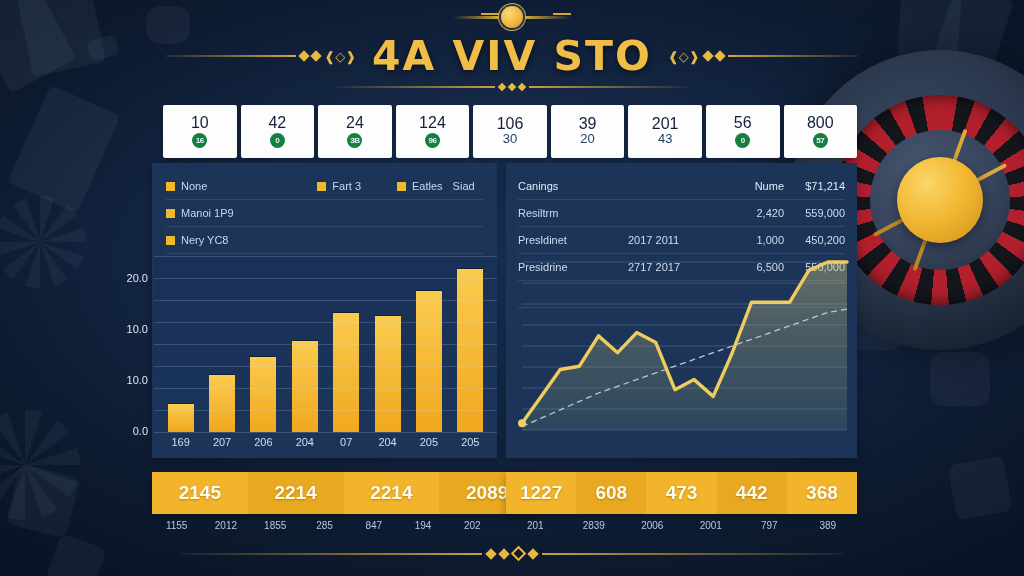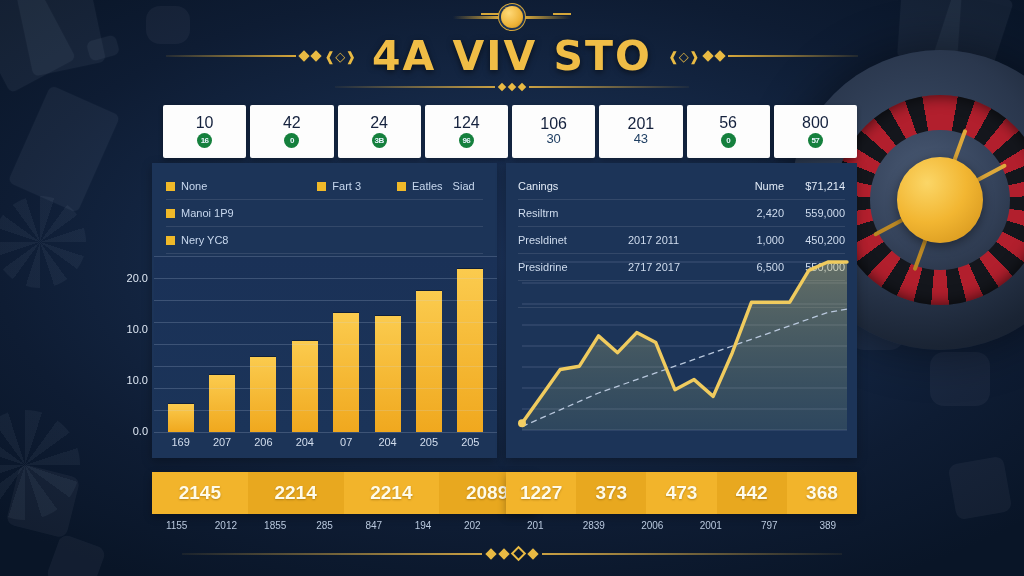--- a/index.html
+++ b/index.html
@@ -285,20 +285,24 @@
       <div class="kpi-val">24</div>
       <div class="kpi-badge">3B</div>
     </div>
     <div class="kpi-card">
       <div class="kpi-val">124</div>
       <div class="kpi-badge">96</div>
     </div>
     <div class="kpi-card">
       <div class="kpi-val">106</div>
       <div class="kpi-sub">30</div>
+    </div>
+    <div class="kpi-card">
+      <div class="kpi-val">39</div>
+      <div class="kpi-sub">20</div>
     </div>
     <div class="kpi-card">
       <div class="kpi-val">201</div>
       <div class="kpi-sub">43</div>
     </div>
     <div class="kpi-card">
       <div class="kpi-val">56</div>
       <div class="kpi-badge">0</div>
     </div>
     <div class="kpi-card">
@@ -466,21 +470,21 @@
     <div class="sublab">2012</div>
     <div class="sublab">1855</div>
     <div class="sublab">285</div>
     <div class="sublab">847</div>
     <div class="sublab">194</div>
     <div class="sublab">202</div>
   </div>
 
 <div class="strip" id="strip-right">
     <div class="strip-cell">1227</div>
-    <div class="strip-cell alt">373</div>
+    <div class="strip-cell alt">608</div>
     <div class="strip-cell">473</div>
     <div class="strip-cell alt">442</div>
     <div class="strip-cell">368</div>
   </div>
 <div class="sublabels" id="sub-right">
     <div class="sublab">201</div>
     <div class="sublab">2839</div>
     <div class="sublab">2006</div>
     <div class="sublab">2001</div>
     <div class="sublab">797</div>

